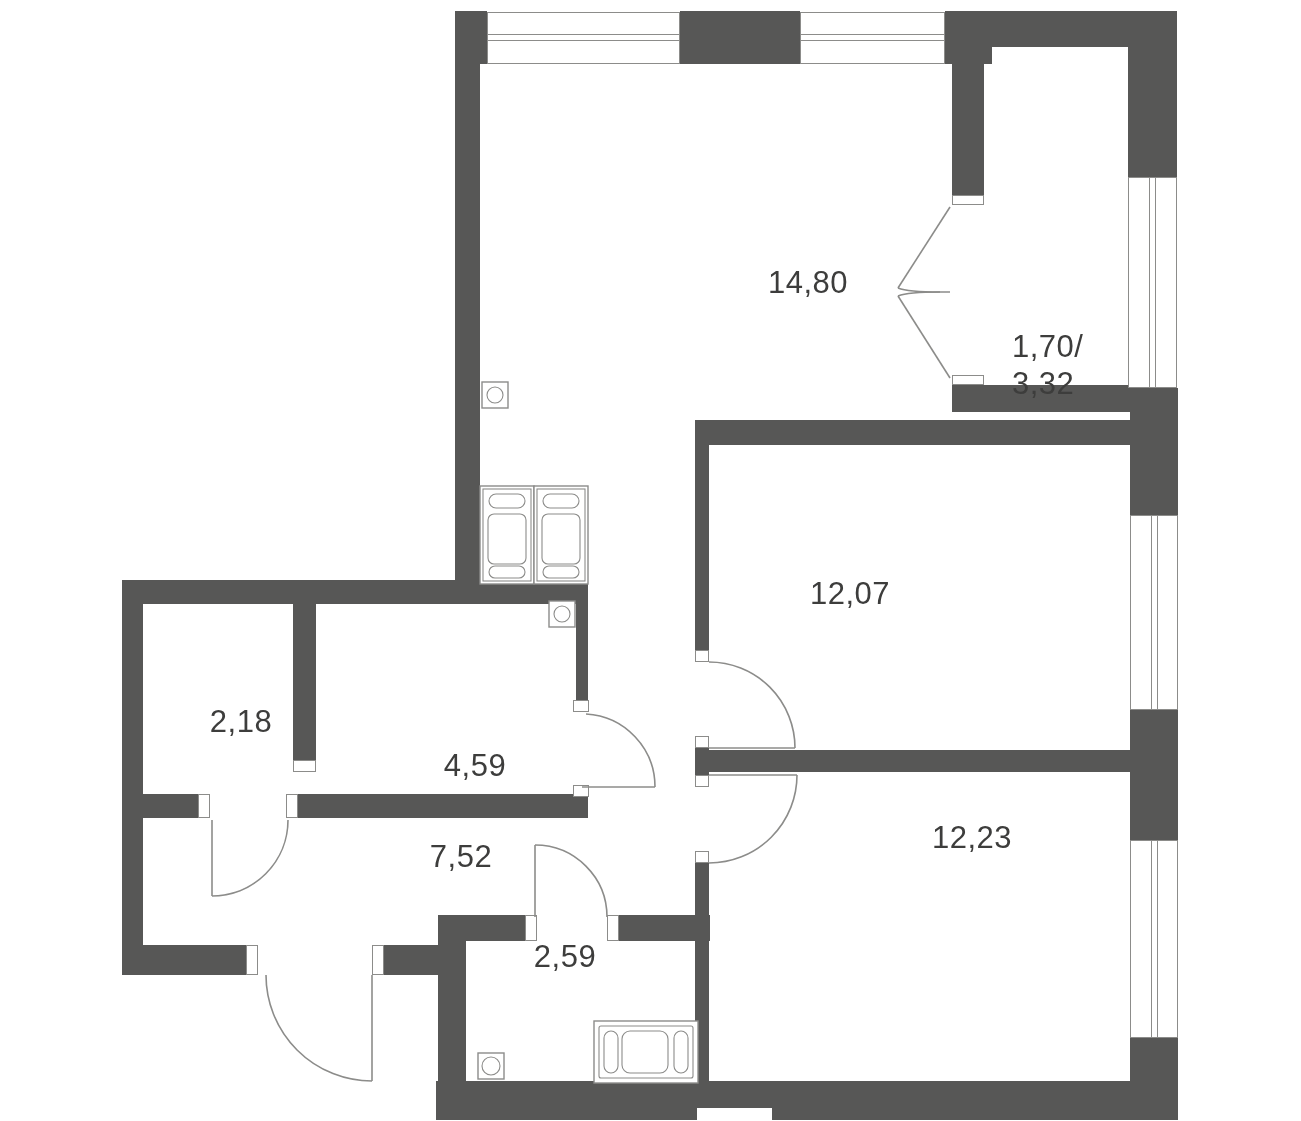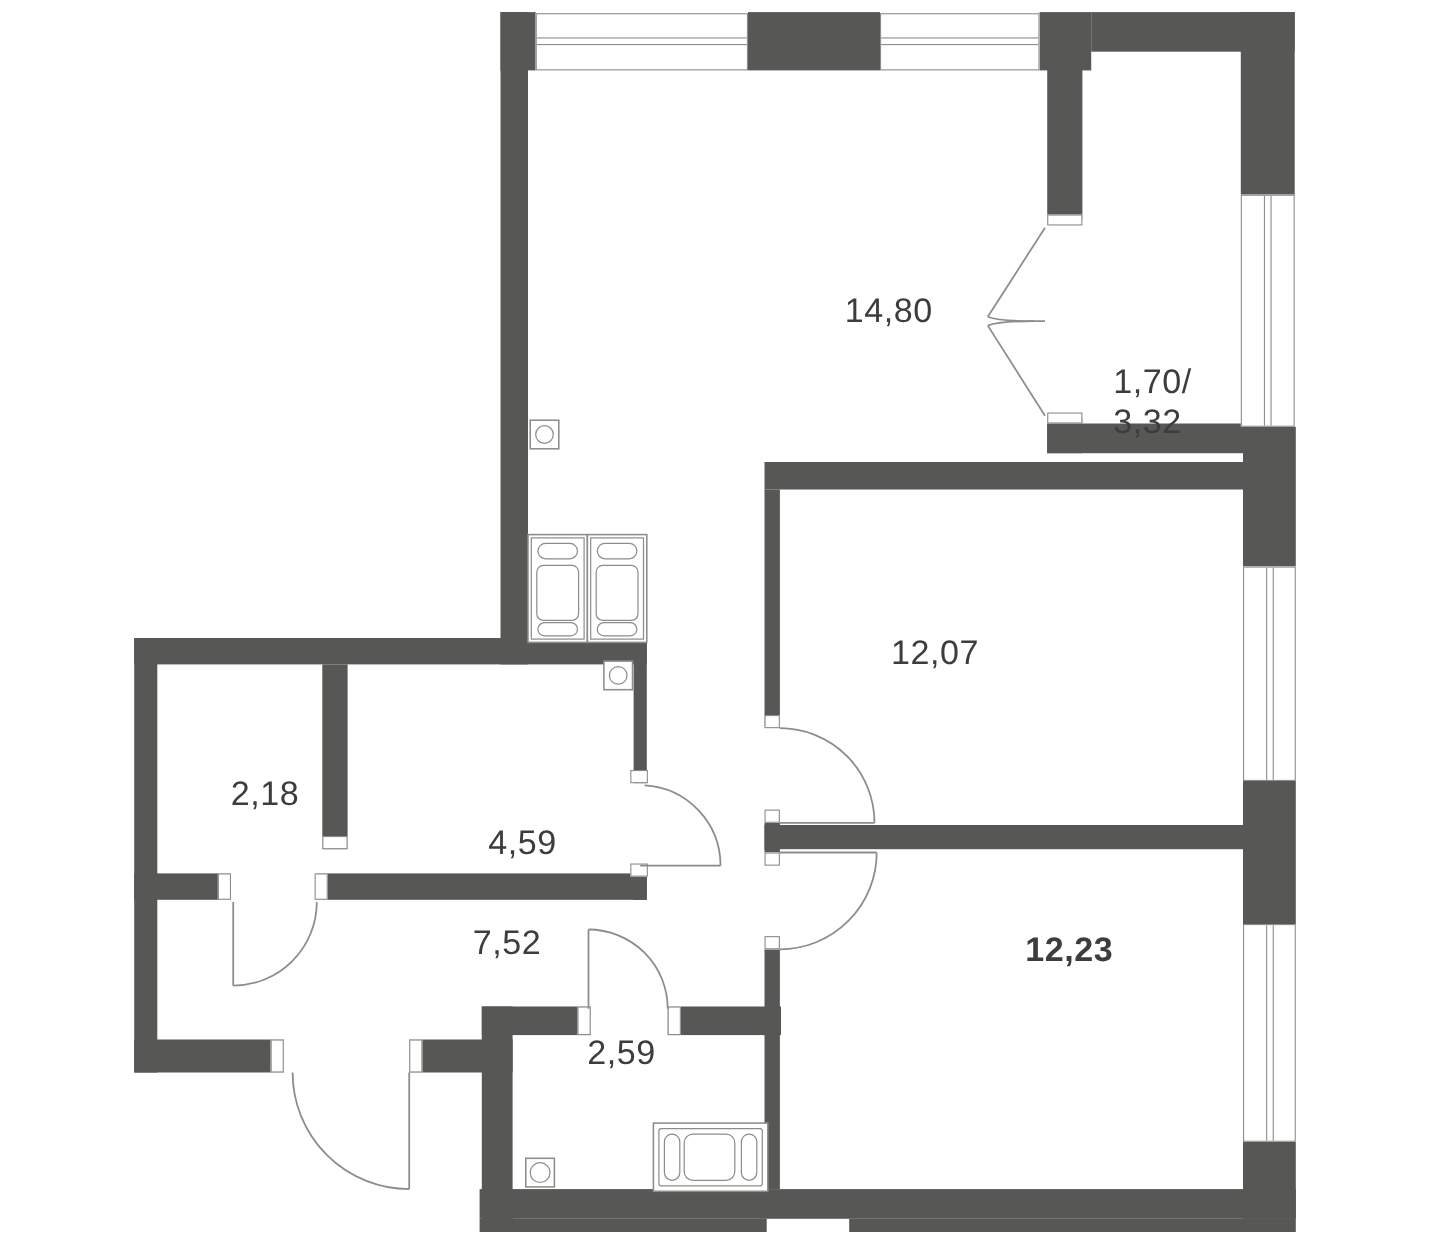--- a/index.html
+++ b/index.html
@@ -195,15 +195,15 @@
   <div class="area-label block" style="left:1012px;top:328px;">
     <div>1,70/</div>
     <div>3,32</div>
   </div>
 
   <div class="area-label" style="left:850px;top:594px;">12,07</div>
   <div class="area-label" style="left:475px;top:722px;margin-top:44px;">4,59</div>
   <div class="area-label" style="left:241px;top:722px;">2,18</div>
   <div class="area-label" style="left:461px;top:857px;">7,52</div>
   <div class="area-label" style="left:565px;top:957px;">2,59</div>
-  <div class="area-label" style="left:972px;top:864px;font-weight:bold;">12,23</div>
+  <div class="area-label" style="left:972px;top:838px;">12,23</div>
 
 </div>
 
 </body></html>

